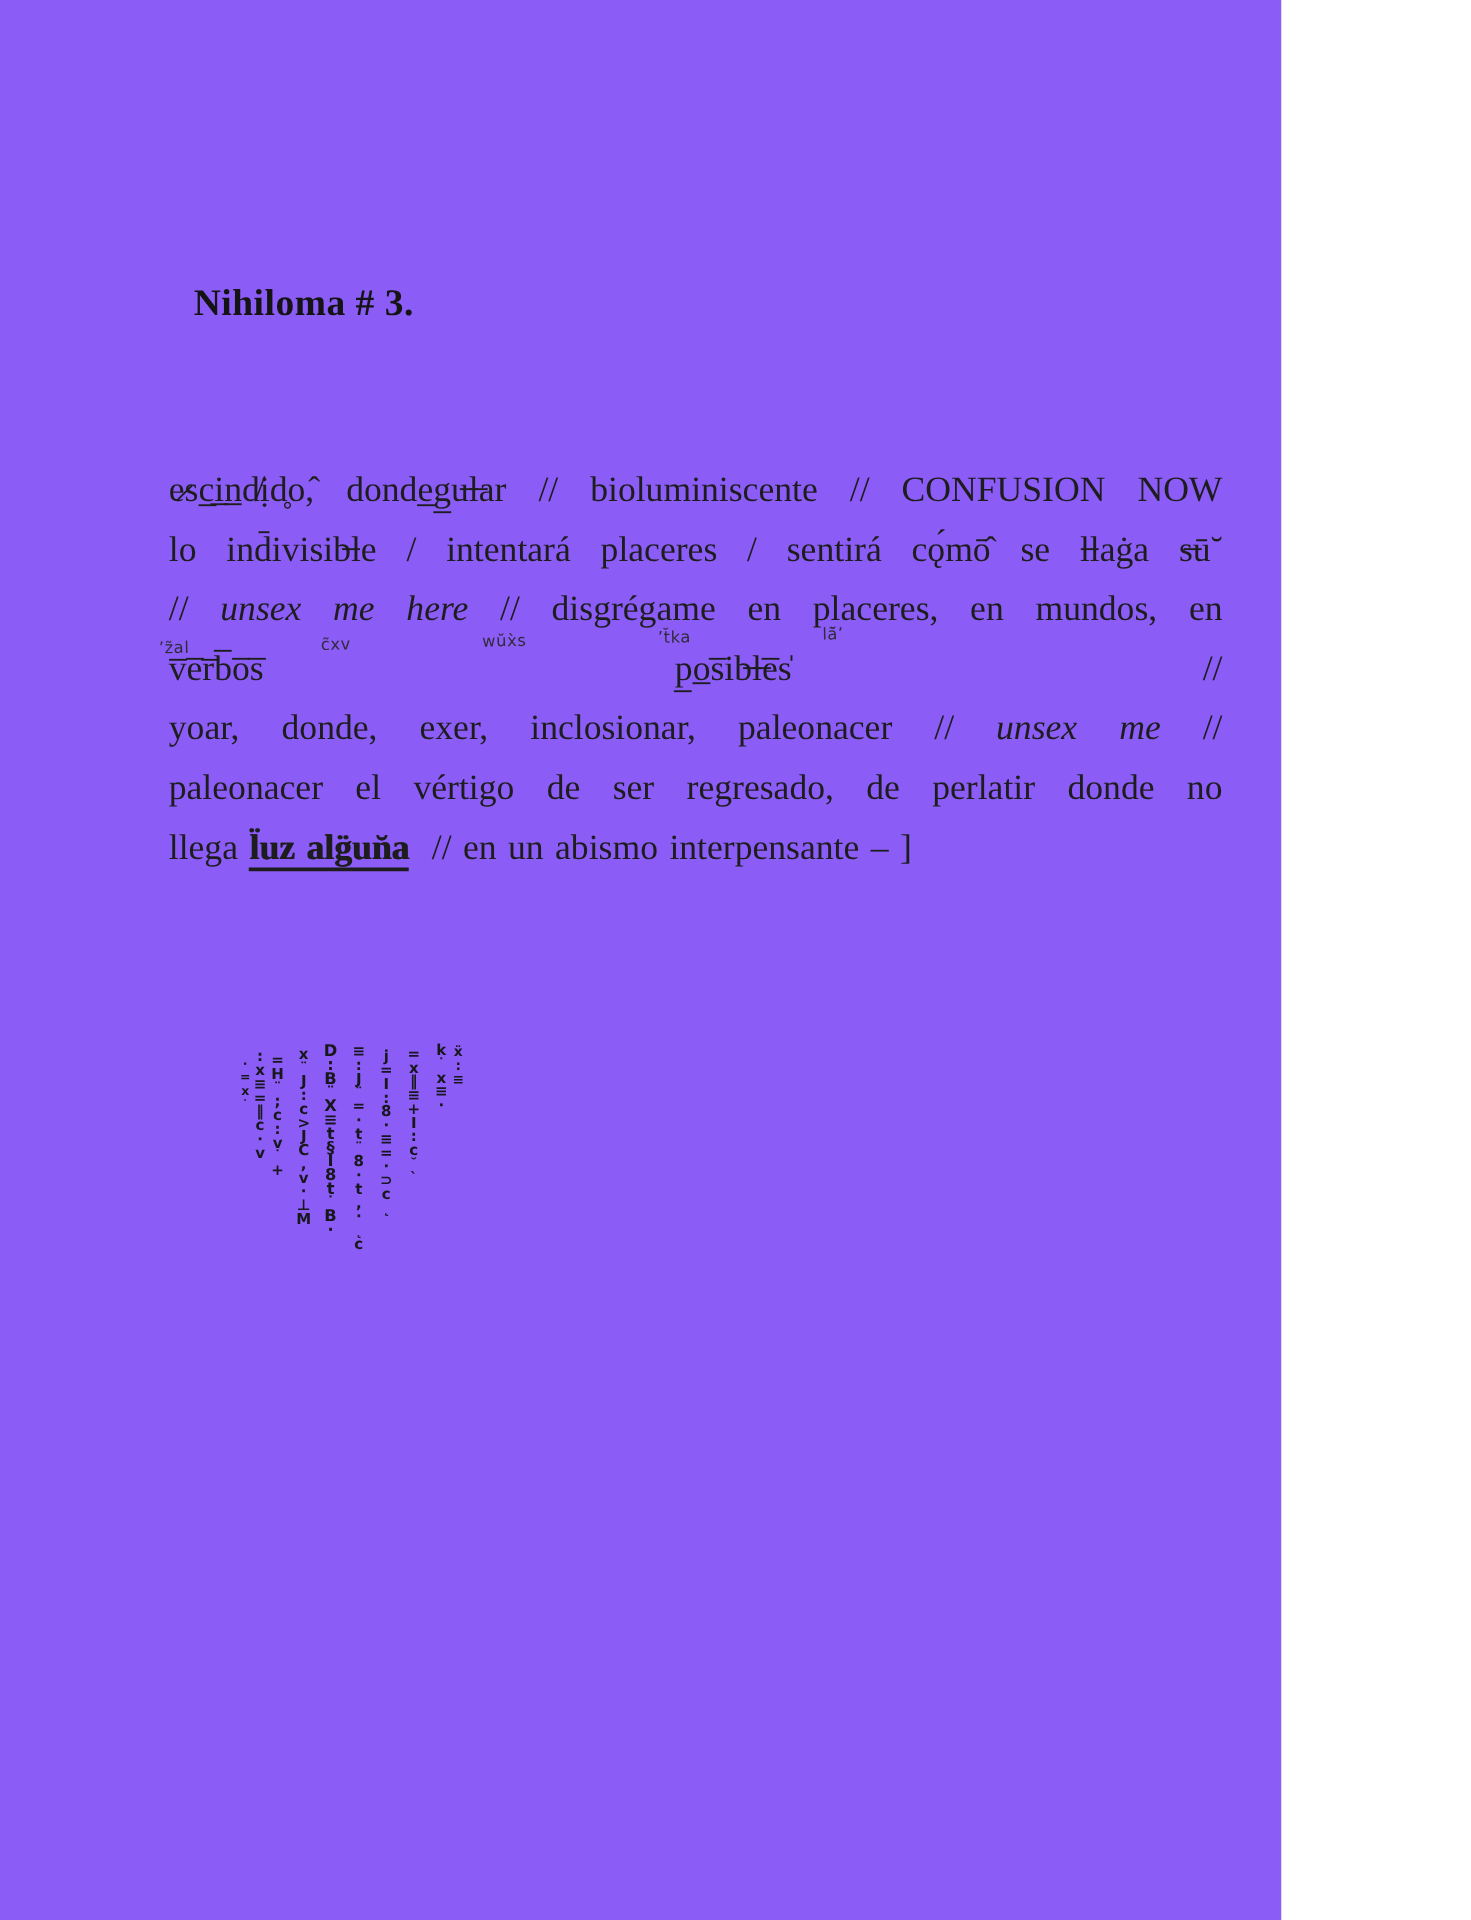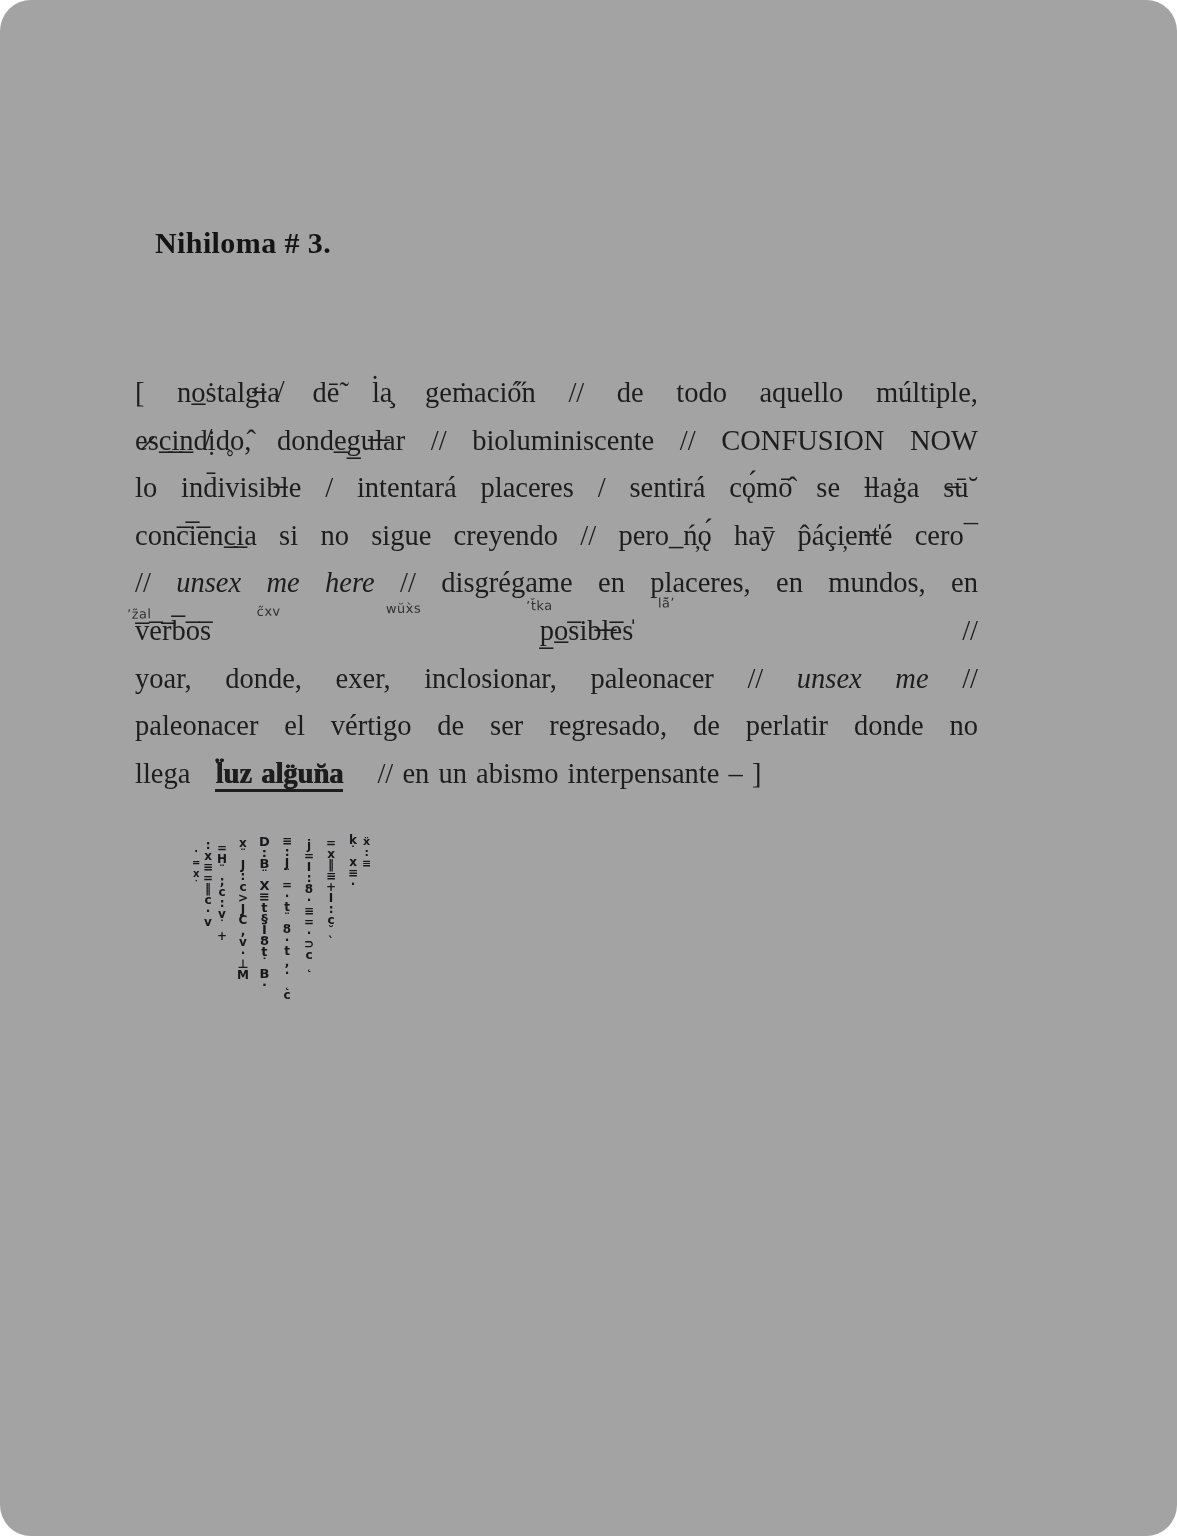--- a/index.html
+++ b/index.html
@@ -2,26 +2,25 @@
 <html><head>
 <meta charset="utf-8">
 <style>
   html, body {
     margin: 0;
     padding: 0;
     background: #ffffff;
   }
   .page {
     position: relative;
-    width: 1177px;
+    width: 1025px;
     height: 1536px;
-    background: #a3a3a3;
+    background: #8b5cf6;
     overflow: hidden;
     font-family: "Liberation Serif", serif;
-    border-radius: 31px;
   }
   .title {
     position: absolute;
     left: 155px;
     top: 226px;
     font-size: 30px;
     font-weight: bold;
     color: #141414;
     letter-spacing: 0.4px;
   }
@@ -40,21 +39,21 @@
     text-align-last: justify;
   }
   .line.last {
     text-align-last: left;
   }
   .seg-i { font-style: italic; }
   .seg-luz {
     font-weight: 700;
     border-bottom: 3px solid #1d1d1d;
     text-shadow: 0.7px 0 0 #1d1d1d;
-    margin: 0 25px;
+    margin: 0 9px;
     padding-bottom: 0px;
   }
   .seg-scr { position: relative; }
   .seg-scr .over {
     position: absolute;
     left: -8px;
     top: -13px;
     width: 110%;
     font-size: 13px;
     line-height: 13px;
@@ -81,24 +80,22 @@
     text-align: center;
     letter-spacing: 0;
   }
 </style>
 </head>
 <body>
 
 <div class="page">
   <div class="title">Nihiloma # 3.</div>
   <div class="poem">
-      <div class="line"><span>[ no̲ṡtalg̶ia̸ dē̃ l̇a̧ geṁació̋n // de todo aquello múltiple,</span></div>
       <div class="line"><span>e̷sc̲i̲n̲d̸ịd̥o,̂ donde̲g̲u̶l̶ar // bioluminiscente // CONFUSION NOW</span></div>
       <div class="line"><span>lo ind̄ivisib̶le / intentará placeres / sentirá cǫ́mō̂ se l̶laġa s̶ū˘</span></div>
-      <div class="line"><span>conc̅i̅e̅nc̲i̲a si no sigue creyendo // pero_ń̦ǫ́ haȳ p̂áçi̦en̶t̍é cero¯</span></div>
       <div class="line"><span>// </span><span class="seg-i">unsex me here</span><span> // disgrégame en placeres, en mundos, en</span></div>
       <div class="line"><span class="seg-scr"><span class="over">ʼz̃al c̃xv wŭx̀s ʼt̆ka lā̆ʼ</span>v̅e̅r̅b̅o̅s̅ p̲o̲s̅ib̶l̶e̅s̍</span><span> //</span></div>
       <div class="line"><span>yoar, donde, exer, inclosionar, paleonacer // </span><span class="seg-i">unsex me</span><span> //</span></div>
       <div class="line"><span>paleonacer el vértigo de ser regresado, de perlatir donde no</span></div>
       <div class="line last"><span>llega</span><span class="seg-luz">l̈uz alg̈un̆a</span><span> // en un abismo interpensante – ]</span></div>
     </div>
   <div class="cascade">
       <div class="col" style="left: 192px; top: 846px; font-size: 10px; line-height: 11px;">·
 =
 x

